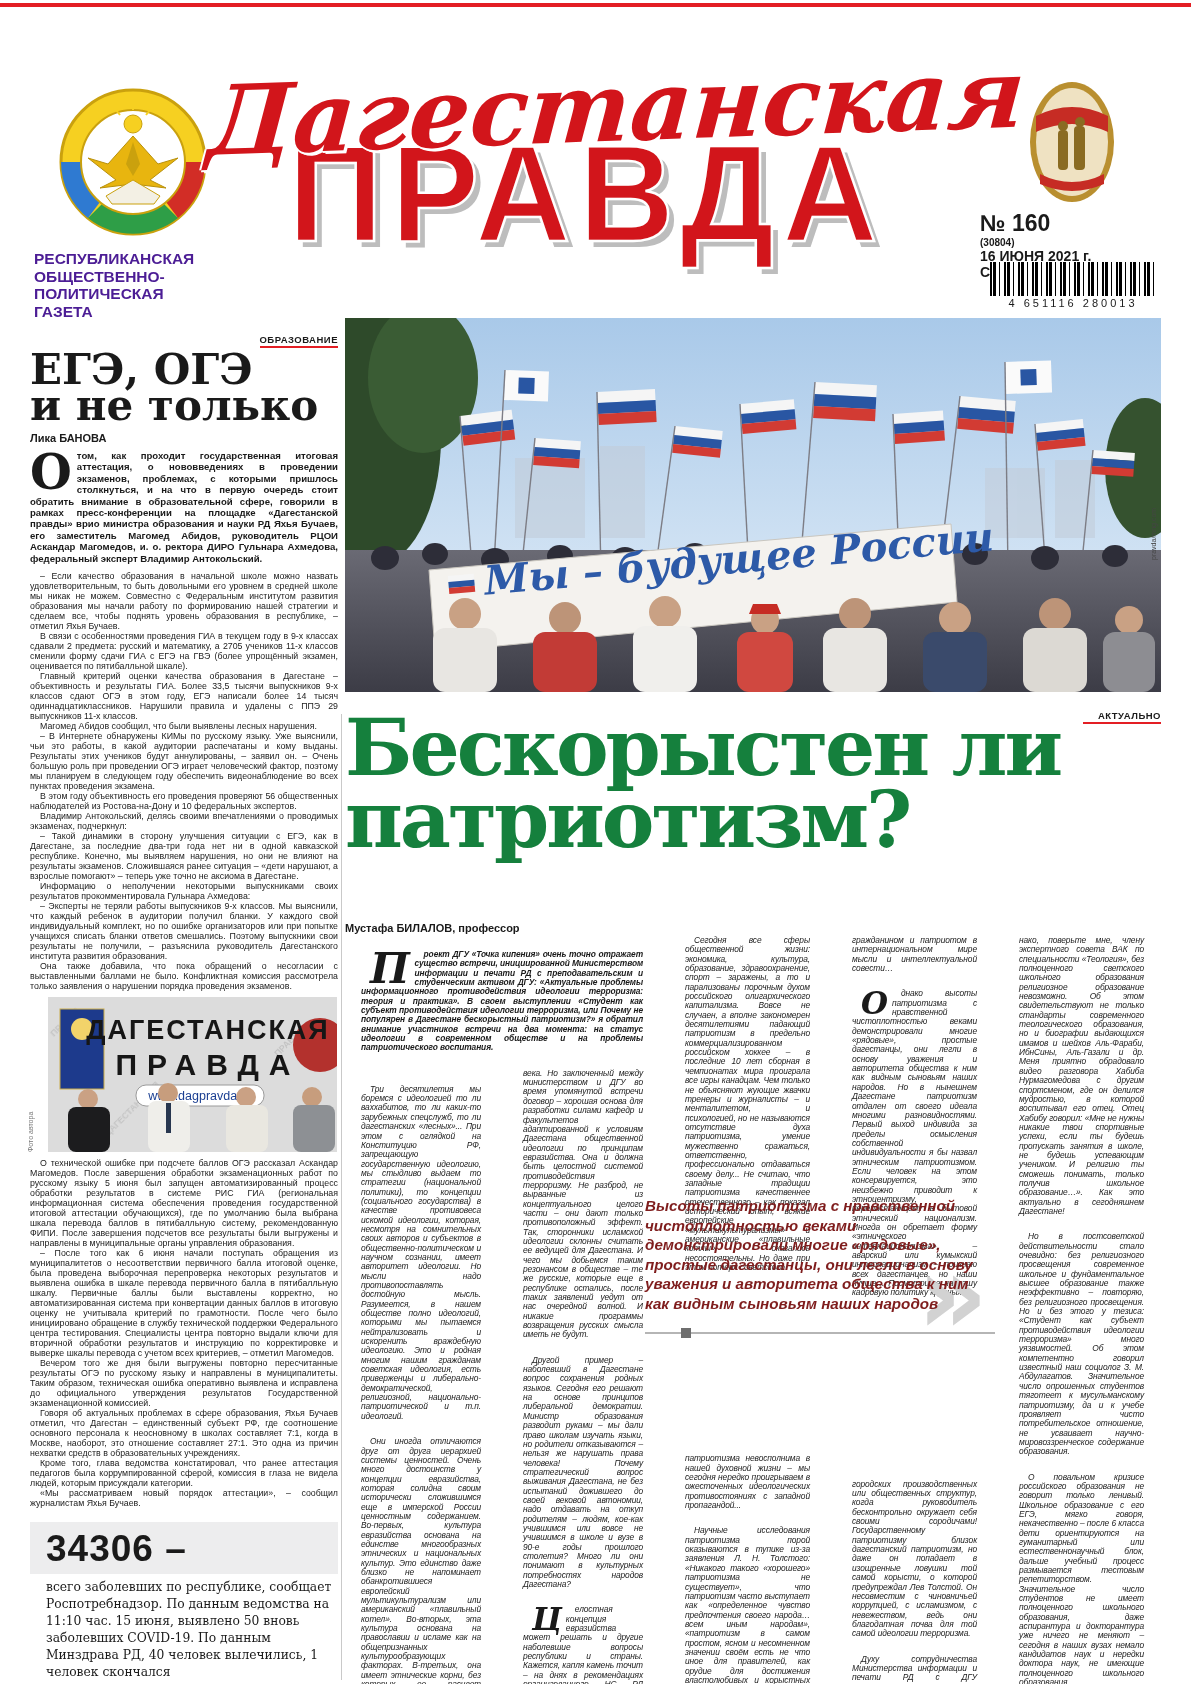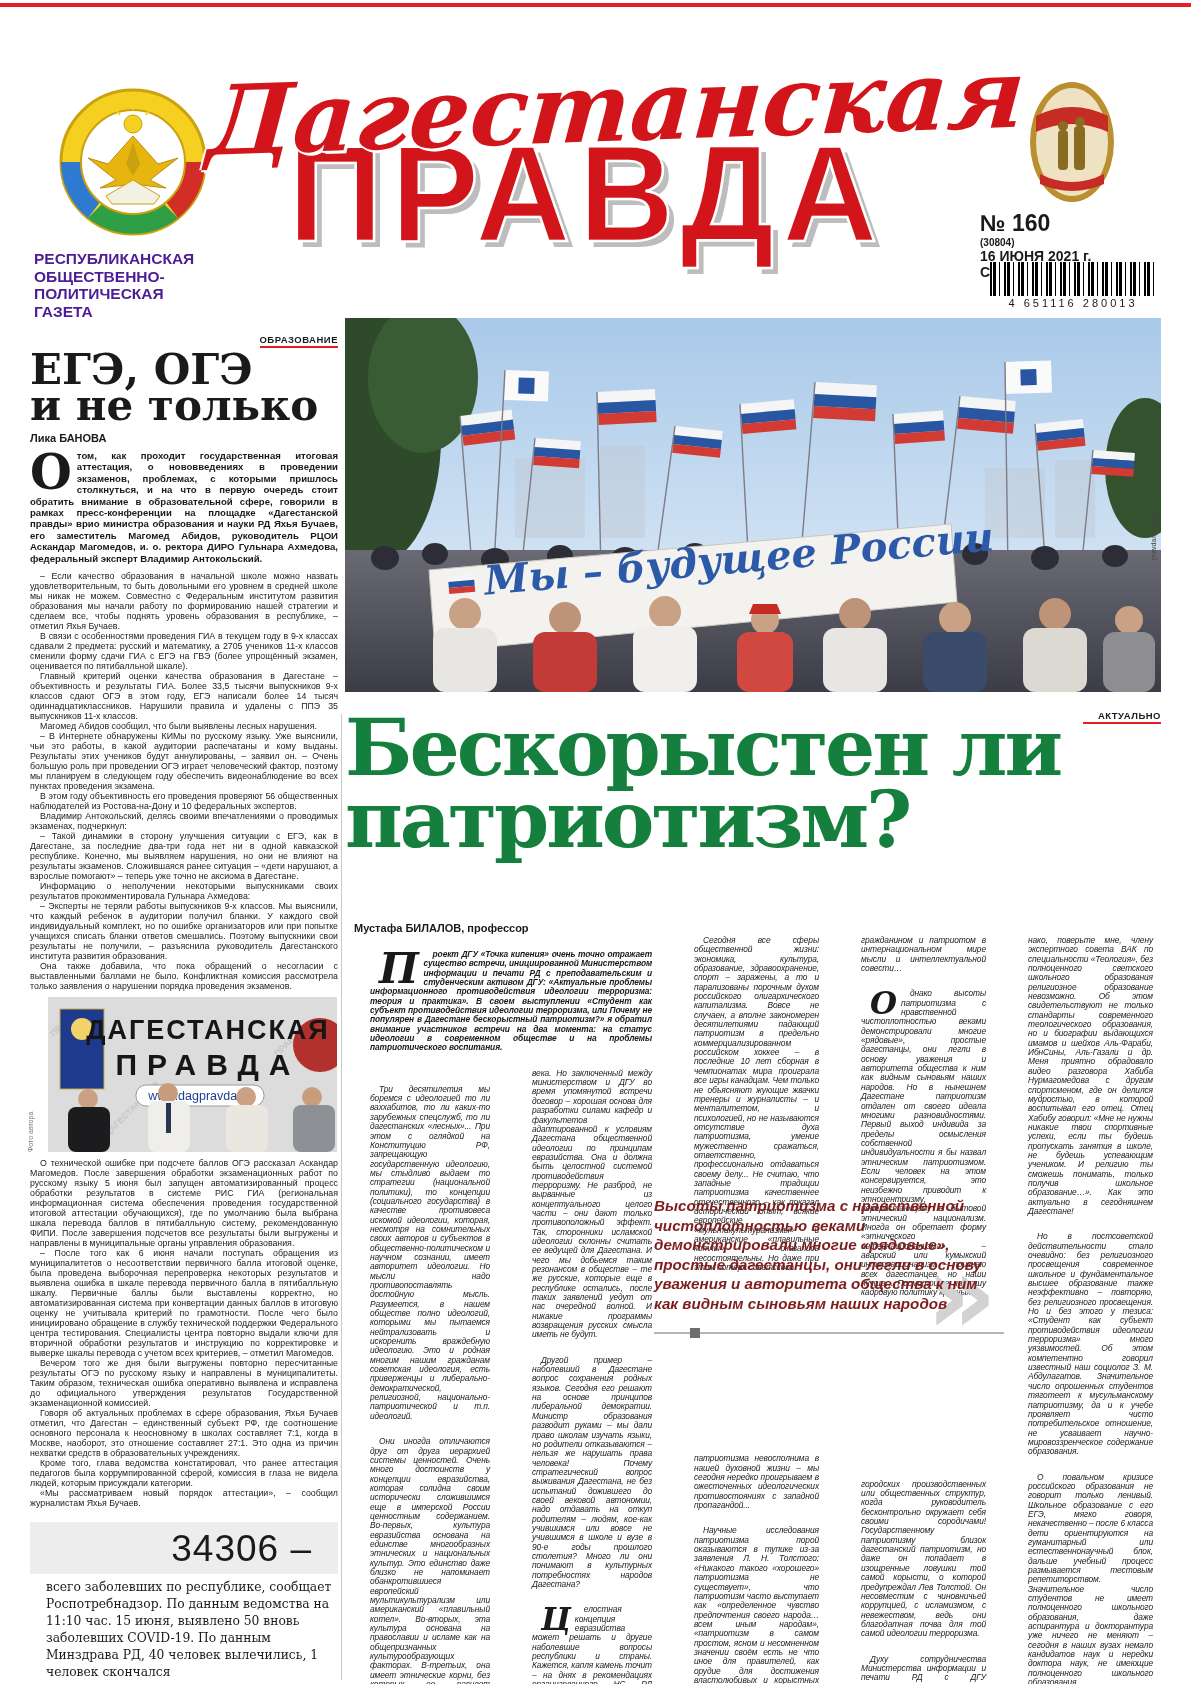--- a/index.html
+++ b/index.html
@@ -36,35 +36,35 @@
   .a1-author{font-weight:bold;font-size:11px;margin-bottom:6px;}
   .a1-lead{font-size:9.6px;font-weight:bold;line-height:11.4px;text-align:justify;margin:0 0 7px;}
   .dc1{float:left;font-family:"DejaVu Serif",serif;font-size:48px;line-height:40px;padding:2px 5px 0 0;font-weight:bold;}
   .a1-body p{font-size:8.8px;line-height:10px;margin:0;text-indent:10px;text-align:justify;}
   .a1-body{margin-bottom:6px;}
   .press-photo{position:relative;margin:4px 0 6px 18px;width:289px;height:155px;}
   .press-cap{position:absolute;left:-14px;bottom:0;transform:rotate(-90deg);transform-origin:left bottom;
       font-size:7px;color:#777;white-space:nowrap;}
 
   .covid{margin-top:14px;}
-  .covid .num-strip{background:#ededee;padding:6px 26px 4px 16px;font-size:37px;font-weight:normal;letter-spacing:1px;text-align:right;}
+  .covid .num-strip{background:#ededee;padding:6px 26px 4px 16px;font-size:37px;font-weight:bold;letter-spacing:1px;}
   .covid .txt{font-family:"DejaVu Serif",serif;font-size:12.3px;line-height:17px;padding:5px 2px 0 16px;}
 
   
   .main-photo{position:absolute;left:345px;top:318px;width:816px;height:374px;overflow:hidden;}
   .photo-credit{position:absolute;left:1150px;top:560px;transform:rotate(-90deg);transform-origin:left top;
       font-size:7px;color:#444;white-space:nowrap;z-index:4;}
 
   
   .kick2{position:absolute;left:345px;top:696px;width:816px;margin-top:14px;}
   .headline2{position:absolute;left:345px;top:712px;width:816px;font-family:"DejaVu Serif",serif;
       font-weight:bold;font-size:79px;line-height:72px;letter-spacing:-3px;color:#15803d;}
   .vrule{position:absolute;left:341px;top:714px;width:1px;height:966px;background:#c9c9c9;}
 
-  .a2-body{position:absolute;left:354px;top:920px;width:816px;height:764px;display:flex;gap:10px;overflow:hidden;}
+  .a2-body{position:absolute;left:345px;top:920px;width:816px;height:764px;display:flex;gap:10px;overflow:hidden;}
   .a2-body p{font-size:8.4px;line-height:9.35px;margin:16px;text-indent:9px;text-align:justify;letter-spacing:-.1px;font-style:italic;}
   .a2-body p.cont{text-indent:0;}
   .colA{width:314px;flex:none;}
   .colN{width:157px;flex:none;}
   .a2-author{font-weight:bold;font-size:11px;margin:2px 0 5px;text-indent:0 !important;}
   .a2-lead{font-size:9.4px;font-weight:bold;line-height:11px;text-align:justify;margin:0 0 8px;}
   .dc2{float:left;font-family:"DejaVu Serif",serif;font-size:42px;line-height:36px;padding:1px 5px 0 0;font-weight:bold;}
   .colA-flow{columns:2;column-gap:10px;}
   .dc{float:left;font-family:"DejaVu Serif",serif;font-size:31px;line-height:27px;padding:1px 4px 0 0;font-weight:bold;}
 
@@ -137,21 +137,21 @@
     </div>
     <div class="a1-title">
       <div>ЕГЭ, ОГЭ</div>
       <div>и не только</div>
     </div>
     <div class="a1-author">Лика БАНОВА</div>
     <p class="a1-lead"><span class="dc1">О</span><span>том, как проходит государственная итоговая аттестация, о нововведениях в проведении экзаменов, проблемах, с которыми пришлось столкнуться, и на что в первую очередь стоит обратить внимание в образовательной сфере, говорили в рамках пресс-конференции на площадке «Дагестанской правды» врио министра образования и науки РД Яхья Бучаев, его заместитель Магомед Абидов, руководитель РЦОИ Аскандар Магомедов, и. о. ректора ДИРО Гульнара Ахмедова, федеральный эксперт Владимир Антокольский.</span></p>
     <div class="a1-body">
         <p>– Если качество образования в начальной школе можно назвать удовлетворительным, то быть довольными его уровнем в средней школе мы никак не можем. Совместно с Федеральным институтом развития образования мы начали работу по формированию нашей стратегии и сделаем все, чтобы поднять уровень образования в республике, – отметил Яхья Бучаев.</p>
         <p>В связи с особенностями проведения ГИА в текущем году в 9-х классах сдавали 2 предмета: русский и математику, а 2705 учеников 11-х классов сменили форму сдачи ГИА с ЕГЭ на ГВЭ (более упрощённый экзамен, оценивается по пятибалльной шкале).</p>
-        <p>Главный критерий оценки качества образования в Дагестане – объективность и результаты ГИА. Более 33,5 тысячи выпускников 9-х классов сдают ОГЭ в этом году, ЕГЭ написали более 14 тысяч одиннадцатиклассников. Нарушили правила и удалены с ППЭ 35 выпускников 11-х классов.</p>
+        <p>Главный критерий оценки качества образования в Дагестане – объективность и результаты ГИА. Более 33,5 тысячи выпускников 9-х классов сдают ОГЭ в этом году, ЕГЭ написали более 14 тысяч одиннадцатиклассников. Нарушили правила и удалены с ППЭ 29 выпускников 11-х классов.</p>
         <p>Магомед Абидов сообщил, что были выявлены лесных нарушения.</p>
         <p>– В Интернете обнаружены КИМы по русскому языку. Уже выяснили, чьи это работы, в какой аудитории распечатаны и кому выданы. Результаты этих учеников будут аннулированы, – заявил он. – Очень большую роль при проведении ОГЭ играет человеческий фактор, поэтому мы планируем в следующем году обеспечить видеонаблюдение во всех пунктах проведения экзамена.</p>
         <p>В этом году объективность его проведения проверяют 56 общественных наблюдателей из Ростова-на-Дону и 10 федеральных экспертов.</p>
         <p>Владимир Антокольский, делясь своими впечатлениями о проводимых экзаменах, подчеркнул:</p>
         <p>– Такой динамики в сторону улучшения ситуации с ЕГЭ, как в Дагестане, за последние два-три года нет ни в одной кавказской республике. Конечно, мы выявляем нарушения, но они не влияют на результаты экзаменов. Сложившаяся ранее ситуация – «дети нарушают, а взрослые помогают» – теперь уже точно не аксиома в Дагестане.</p>
         <p>Информацию о неполучении некоторыми выпускниками своих результатов прокомментировала Гульнара Ахмедова:</p>
         <p>– Эксперты не теряли работы выпускников 9-х классов. Мы выяснили, что каждый ребенок в аудитории получил бланки. У каждого свой индивидуальный комплект, но по ошибке организаторов или при попытке учащихся списать бланки ответов смешались. Поэтому выпускники свои результаты не получили, – разъяснила руководитель Дагестанского института развития образования.</p>
         <p>Она также добавила, что пока обращений о несогласии с выставленными баллами не было. Конфликтная комиссия рассмотрела только заявления о нарушении порядка проведения экзаменов.</p>
       </div>
 

